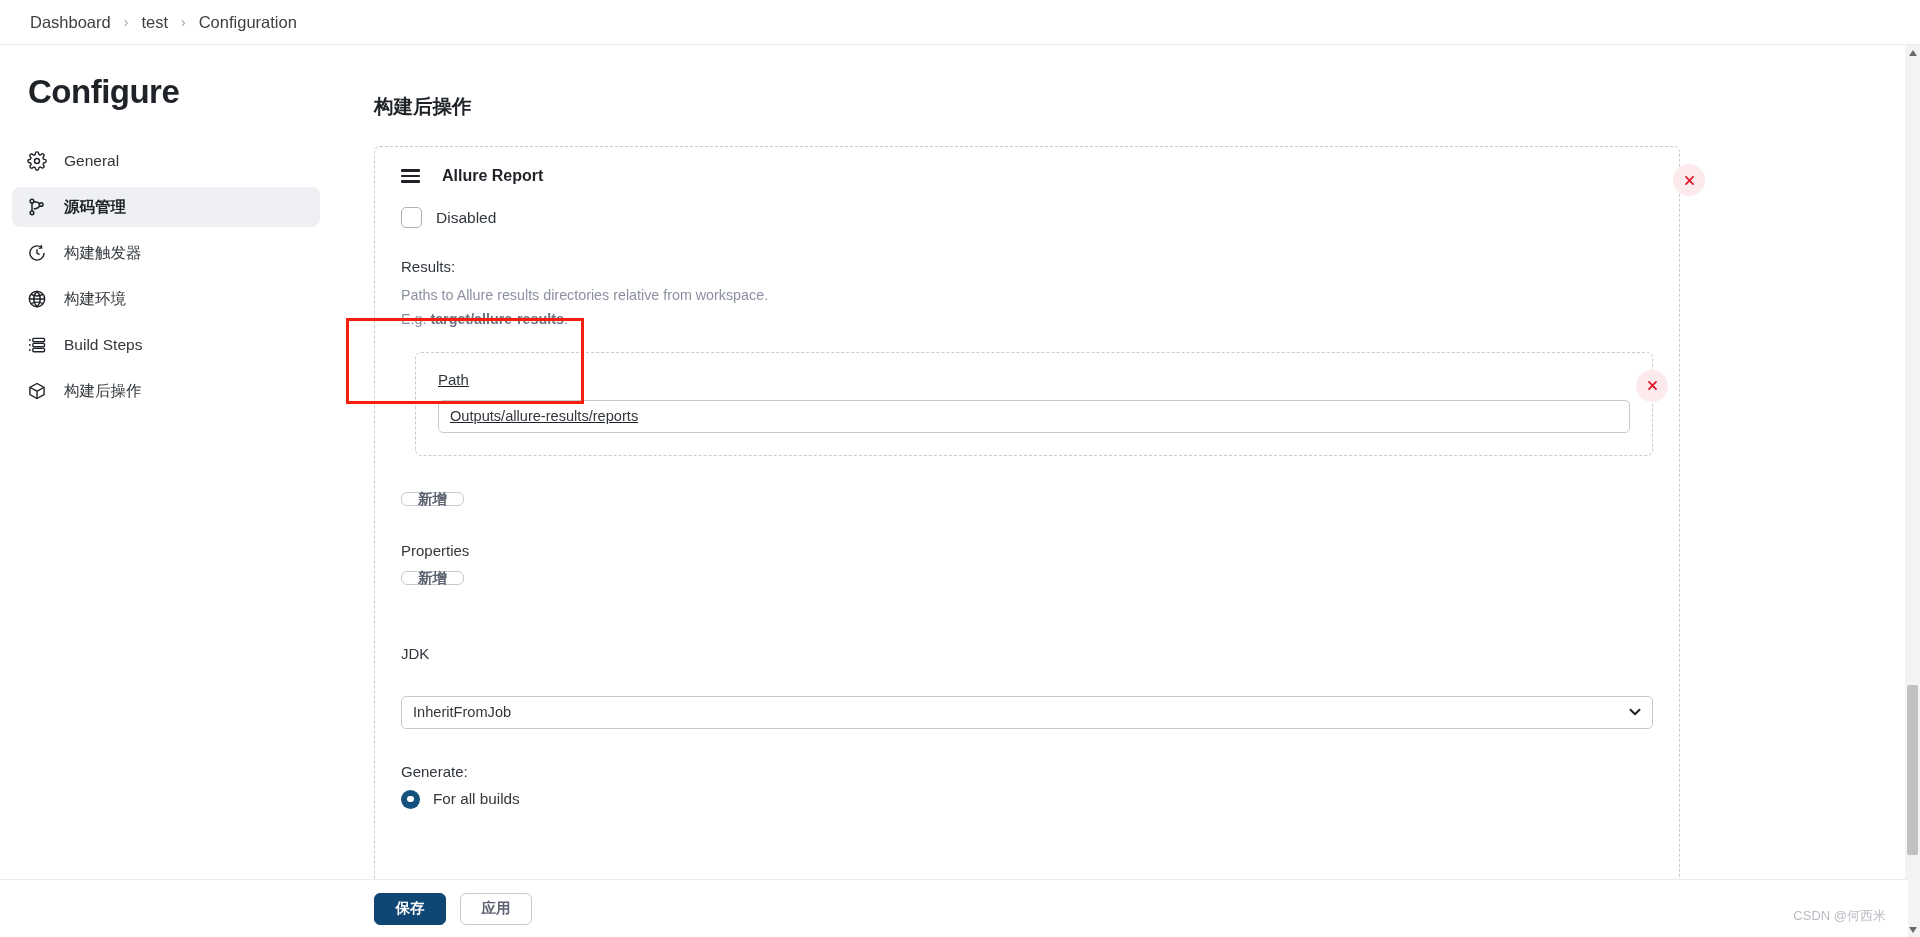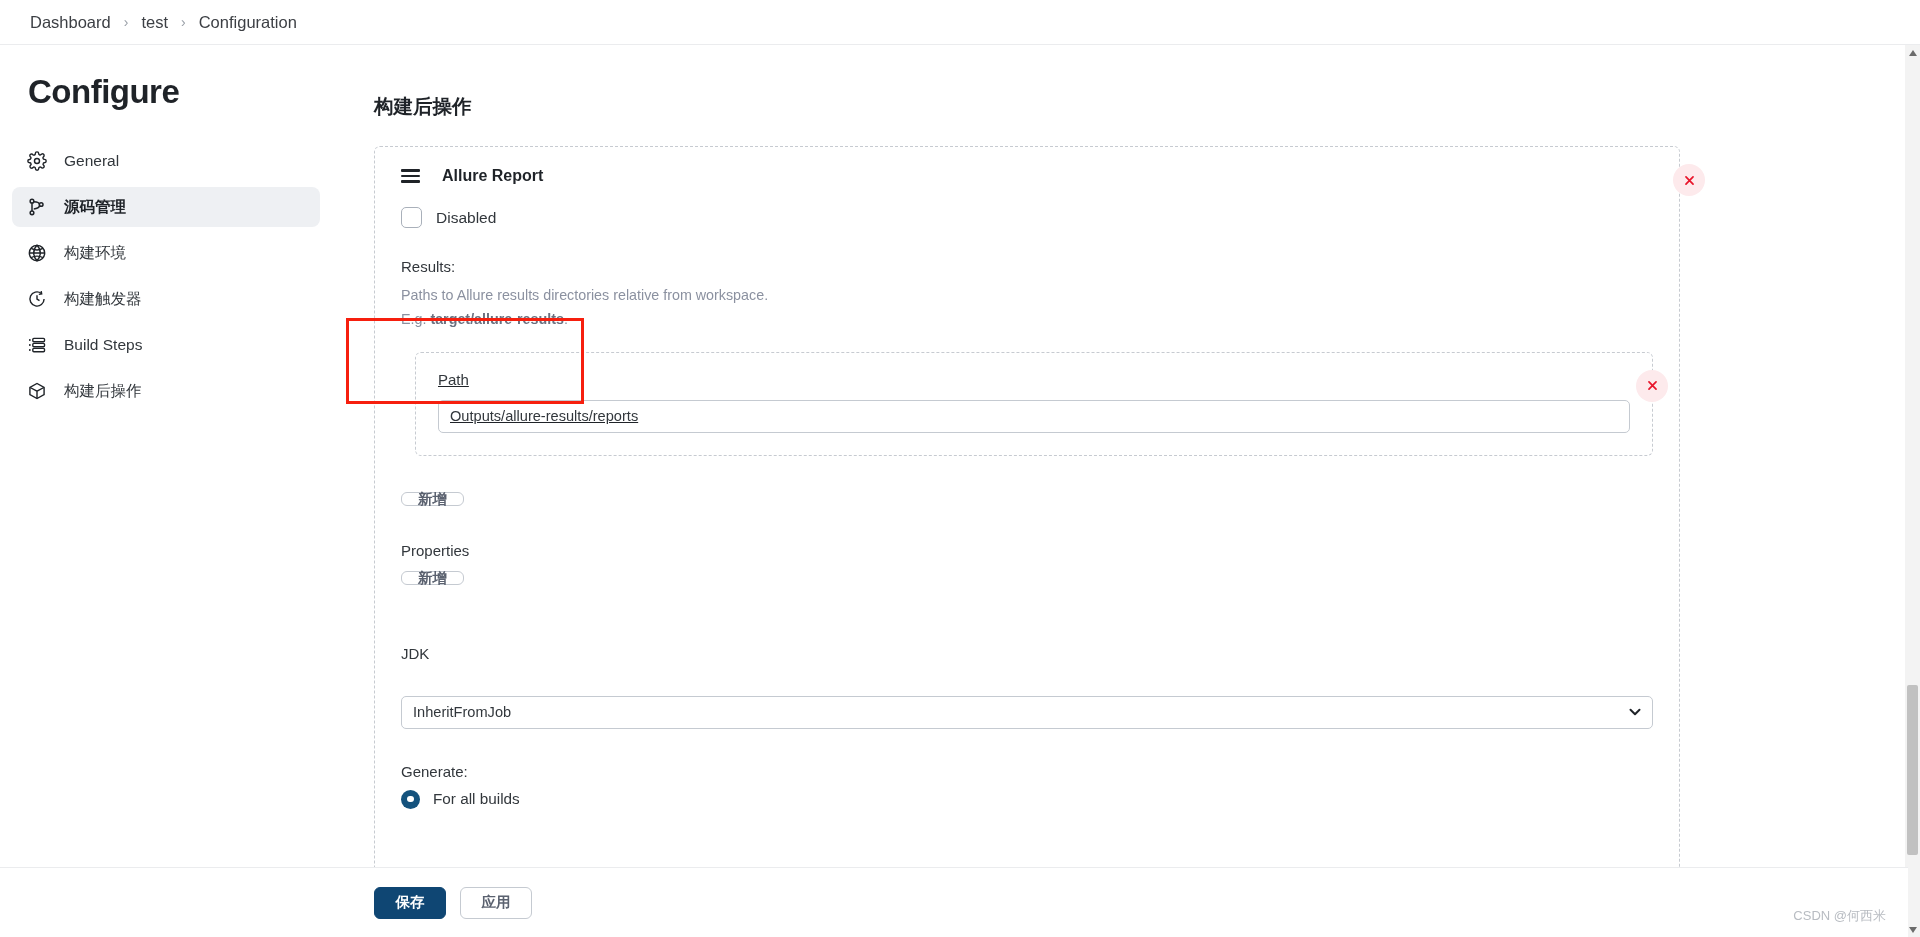--- a/index.html
+++ b/index.html
@@ -259,21 +259,21 @@
     position: absolute;
     border: 3px solid #f61f0e;
     pointer-events: none;
     z-index: 30;
   }
 
   
   .footer {
     position: absolute;
     left: 0; right: 12px; bottom: 0;
-    height: 70px;
+    height: 58px;
     background: #ffffff;
     border-top: 1px solid #ebecee;
     display: flex;
     align-items: center;
     padding-left: 374px;
     gap: 14px;
     z-index: 20;
   }
   .btn-primary {
     min-width: 72px; height: 32px;
@@ -371,37 +371,37 @@
             <circle cx="17" cy="9" r="2.2"></circle>
             <path d="M6 7.2v9.6M8.2 5.6c4 0 6.6 1 6.8 3.4M15 10.5c-.6 3-4.2 3.6-6.9 3.8"></path>
           </svg>
         </span>
         <span class="s-label">源码管理</span>
       </div>
 
       <div class="side-item">
         <span class="s-ico">
           <svg width="20" height="20" viewBox="0 0 24 24" fill="none" stroke="currentColor" stroke-width="1.7">
+            <path d="M20.5 12a8.5 8.5 0 11-3.4-6.8"></path>
+            <path d="M17 2.6l.6 3.4-3.4.4"></path>
+            <path d="M12 7.5V12l3 2"></path>
+          </svg>
+        </span>
+        <span class="s-label">构建触发器</span>
+      </div>
+
+      <div class="side-item">
+        <span class="s-ico">
+          <svg width="20" height="20" viewBox="0 0 24 24" fill="none" stroke="currentColor" stroke-width="1.7">
             <circle cx="12" cy="12" r="9.2"></circle>
             <path d="M3 12h18M12 2.8c2.6 2.6 3.9 6 3.9 9.2s-1.3 6.6-3.9 9.2c-2.6-2.6-3.9-6-3.9-9.2s1.3-6.6 3.9-9.2z"></path>
             <path d="M5 6.5c2 1.2 4.4 1.8 7 1.8s5-.6 7-1.8M5 17.5c2-1.2 4.4-1.8 7-1.8s5 .6 7 1.8"></path>
           </svg>
         </span>
         <span class="s-label">构建环境</span>
-      </div>
-
-      <div class="side-item">
-        <span class="s-ico">
-          <svg width="20" height="20" viewBox="0 0 24 24" fill="none" stroke="currentColor" stroke-width="1.7">
-            <path d="M20.5 12a8.5 8.5 0 11-3.4-6.8"></path>
-            <path d="M17 2.6l.6 3.4-3.4.4"></path>
-            <path d="M12 7.5V12l3 2"></path>
-          </svg>
-        </span>
-        <span class="s-label">构建触发器</span>
       </div>
 
       <div class="side-item">
         <span class="s-ico">
           <svg width="20" height="20" viewBox="0 0 24 24" fill="none" stroke="currentColor" stroke-width="1.7">
             <rect x="7" y="4" width="14" height="4" rx="1.2"></rect>
             <rect x="7" y="10" width="14" height="4" rx="1.2"></rect>
             <rect x="7" y="16" width="14" height="4" rx="1.2"></rect>
             <circle cx="3.4" cy="6" r="1.1" fill="currentColor" stroke="none"></circle>
             <circle cx="3.4" cy="12" r="1.1" fill="currentColor" stroke="none"></circle>

